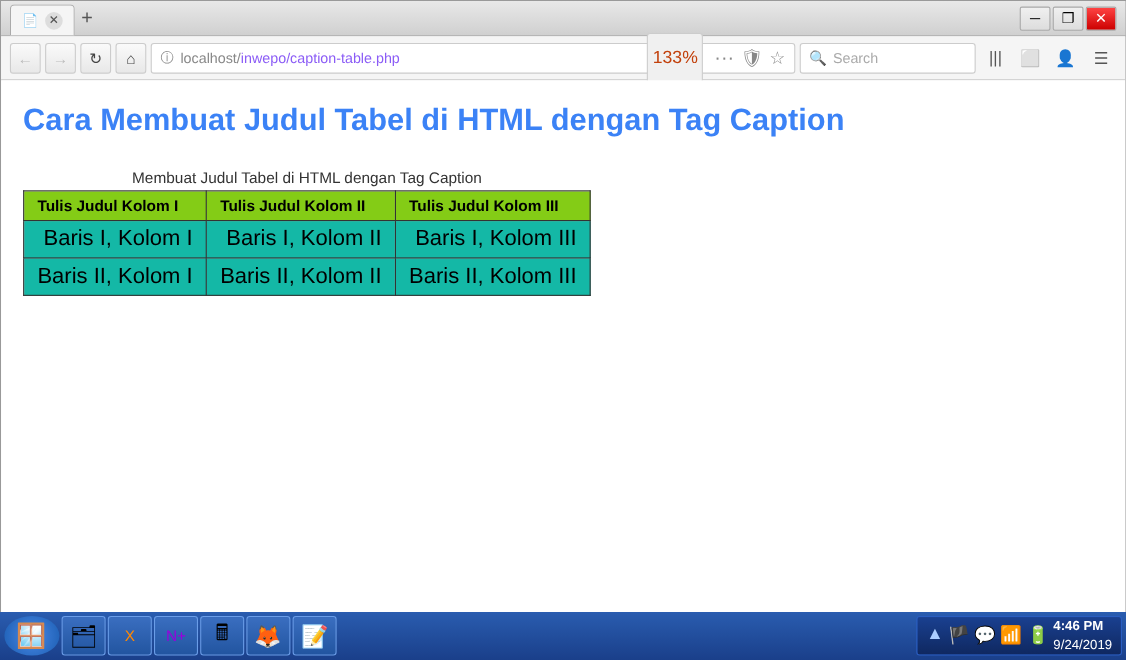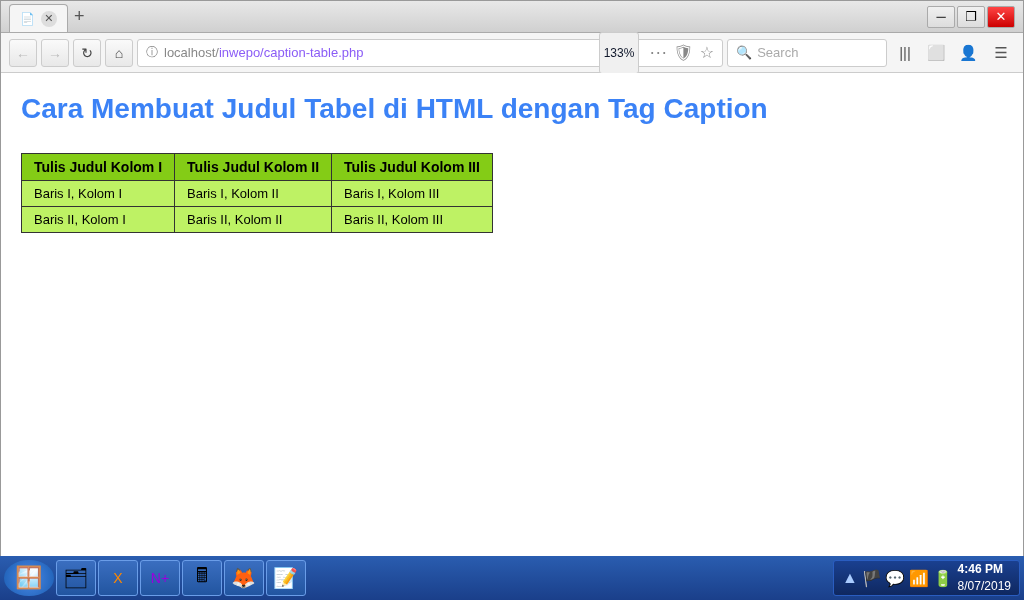--- a/index.html
+++ b/index.html
@@ -108,22 +108,22 @@
       display: flex;
       align-items: center;
       padding: 0 8px;
       font-size: 13px;
       color: #333;
       gap: 6px;
     }
     .address-secure { color: #888; font-size: 12px; }
     .address-zoom {
       margin-left: auto;
-      font-size: 12px;
-      color: #0f172a;
+      font-size: 16px;
+      color: #c2410c;
       background: #f0f0f0;
       border: 1px solid #ccc;
       border-radius: 3px;
       padding: 13px 4px;
     }
     .search-bar {
       width: 160px;
       height: 28px;
       border: 1px solid #ccc;
       border-radius: 3px;
@@ -180,22 +180,23 @@
       border: 1px solid #333;
       padding: 5px 12px;
       font-weight: bold;
       font-size: 14px;
       background: #84cc16;
       text-align: left;
     }
     .demo-table td {
       border: 1px solid #333;
       padding: 5px 12px;
-      font-size: 13px;
-      background: #bef264;
+      font-size: 20px;
+      background: #14b8a6;
+      text-align: right;
     }
 
     
     .taskbar {
       position: fixed;
       bottom: 0;
       left: 0;
       width: 1024px;
       height: 44px;
       background: linear-gradient(to bottom, #2a5db0, #1a3f8a);
@@ -301,20 +302,21 @@
     <div class="nav-icon-btn">⬜</div>
     <div class="nav-icon-btn">👤</div>
     <div class="nav-icon-btn">☰</div>
   </div>
 
   <div class="page-content">
     <h1 class="page-heading">Cara Membuat Judul Tabel di HTML dengan Tag Caption</h1>
 
     <div class="table-wrapper">
       <table class="demo-table">
+        <caption>Membuat Judul Tabel di HTML dengan Tag Caption</caption>
         <thead>
           <tr>
             <th>Tulis Judul Kolom I</th>
             <th>Tulis Judul Kolom II</th>
             <th>Tulis Judul Kolom III</th>
           </tr>
         </thead>
         <tbody>
           <tr>
             <td>Baris I, Kolom I</td>
@@ -351,16 +353,16 @@
   <div class="taskbar-tray">
     <div class="tray-icons">
       <span>▲</span>
       <span>🏴</span>
       <span>💬</span>
       <span>📶</span>
       <span>🔋</span>
     </div>
     <div class="tray-clock">
       <div class="time">4:46 PM</div>
-      <div>8/07/2019</div>
+      <div>9/24/2019</div>
     </div>
   </div>
 </div>
 
 </body></html>

